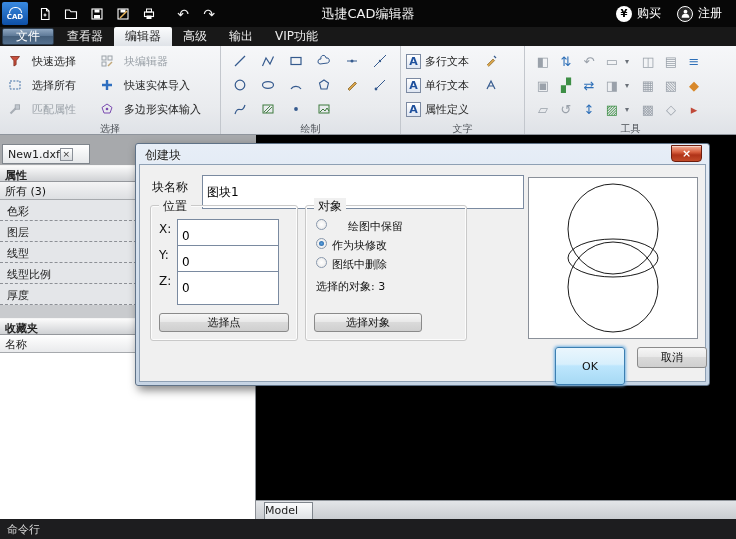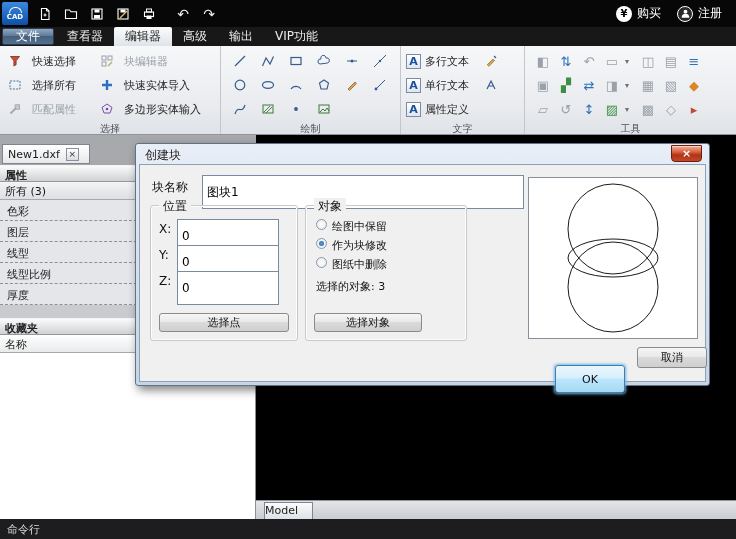--- a/index.html
+++ b/index.html
@@ -62,21 +62,21 @@
 .tools-row { display: flex; align-items: center; height: 24px; gap: 3px; padding-left: 3px; }
 .tool-glyph { width: 20px; text-align: center; font-size: 13px; color: #5a6472; }
 .tg-blue { color: #2d6fb8; } .tg-green { color: #3e8f46; } .tg-orange { color: #d8882a; }
 .tg-red { color: #c04a3a; } .tg-dim { color: #9aa1aa; }
 .dd { width: 10px; font-size: 8px; color: #6a7078; }
 
 
 .canvas { position: absolute; left: 256px; top: 135px; width: 480px; height: 365px; background: #000; }
 .doc-tab { position: absolute; left: 2px; top: 144px; height: 20px; width: 88px;
   background: linear-gradient(#ffffff, #e6e8ea); border: 1px solid #7f858c;
-  display: flex; align-items: center; gap: 6px; padding: 0 5px; font-size: 11px; color: #1a1a1a; }
+  display: flex; align-items: center; padding: 0 5px; font-size: 11px; color: #1a1a1a; }
 .doc-tab-close { width: 13px; height: 13px; border: 1px solid #8a9098; background: linear-gradient(#fff, #d9dcdf);
   display: flex; align-items: center; justify-content: center; font-size: 9px; color: #333; line-height: 1; }
 
 .left-panel { position: absolute; left: 0; top: 165px; width: 256px; height: 354px;
   display: flex; flex-direction: column; background: #c9cbce; }
 .panel-header { height: 17px; flex: none; background: linear-gradient(#fbfbfb, #cfd1d4);
   border-top: 1px solid #f4f4f4; border-bottom: 1px solid #94979c;
   font-size: 11px; font-weight: bold; color: #222; padding: 2px 5px; }
 .filter-row { height: 18px; flex: none; background: linear-gradient(#f4f4f5, #dddfe2);
   border-bottom: 1px solid #a6a9ad; font-size: 11px; padding: 2px 5px; color: #111; }
@@ -180,20 +180,21 @@
         </svg>
     </span>
   </div>
   <div class="tb-sep" style="width:8px"></div>
   <div class="tb-btn">
     <span class="tb-glyph">↶</span>
   </div>
   <div class="tb-btn">
     <span class="tb-glyph">↷</span>
   </div>
+  <div class="tb-title">迅捷CAD编辑器</div>
   <div class="tb-right">
     <div class="tb-chip">
       <span class="yen-badge">¥</span>
       <span>购买</span>
     </div>
     <div class="tb-chip">
       <span class="person-badge">
         <svg width="11" height="11" viewBox="0 0 12 12">
             <circle cx="6" cy="4" r="2.1" fill="#fff"></circle>
             <path d="M1.8 10.5 a4.2 4.2 0 0 1 8.4 0 z" fill="#fff"></path>
@@ -479,33 +480,33 @@
       <span class="fld-label" style="left:8px; top:42px">Y:</span>
       <input class="txt" style="left: 26px; top: 39px; width: 102px; height: 17px;" value="0">
       <span class="fld-label" style="left:8px; top:68px">Z:</span>
       <input class="txt" style="left: 26px; top: 65px; width: 102px; height: 17px;" value="0">
       <button class="btn" style="left:8px; bottom:8px; width:130px; height:19px">选择点</button>
     </div>
 
     <div class="groupbox" style="left:165px; top:40px; width:162px; height:136px">
       <span class="gb-legend">对象</span>
       <span class="radio" style="left:10px; top:13px"></span>
-      <span class="radio-label" style="left:26px; top:13px">绘图中保留</span>
+      <span class="radio-label" style="left:42px; top:13px">绘图中保留</span>
       <span class="radio checked" style="left:10px; top:32px"></span>
       <span class="radio-label" style="left:26px; top:32px">作为块修改</span>
       <span class="radio" style="left:10px; top:51px"></span>
       <span class="radio-label" style="left:26px; top:51px">图纸中删除</span>
       <span class="fld-label" style="left:10px; top:73px; font-size:11px">选择的对象: 3</span>
       <button class="btn" style="left:8px; bottom:8px; width:108px; height:19px">选择对象</button>
     </div>
 
     <div class="preview">
       <svg width="168" height="160" viewBox="0 0 168 160">
         <circle cx="84" cy="51" r="45" fill="none" stroke="#1a1a1a" stroke-width="1"></circle>
         <circle cx="84" cy="109" r="45" fill="none" stroke="#1a1a1a" stroke-width="1"></circle>
         <ellipse cx="84" cy="80" rx="45" ry="19" fill="none" stroke="#1a1a1a" stroke-width="1"></ellipse>
       </svg>
     </div>
 
-    <button class="btn btn-default" style="left:415px; top:200px; width:70px; height:28px">OK</button>
+    <button class="btn btn-default" style="left:415px; top:182px; width:70px; height:38px">OK</button>
     <button class="btn" style="left:497px; top:182px; width:70px; height:21px">取消</button>
   </div>
 </div>
 
 </body></html>

